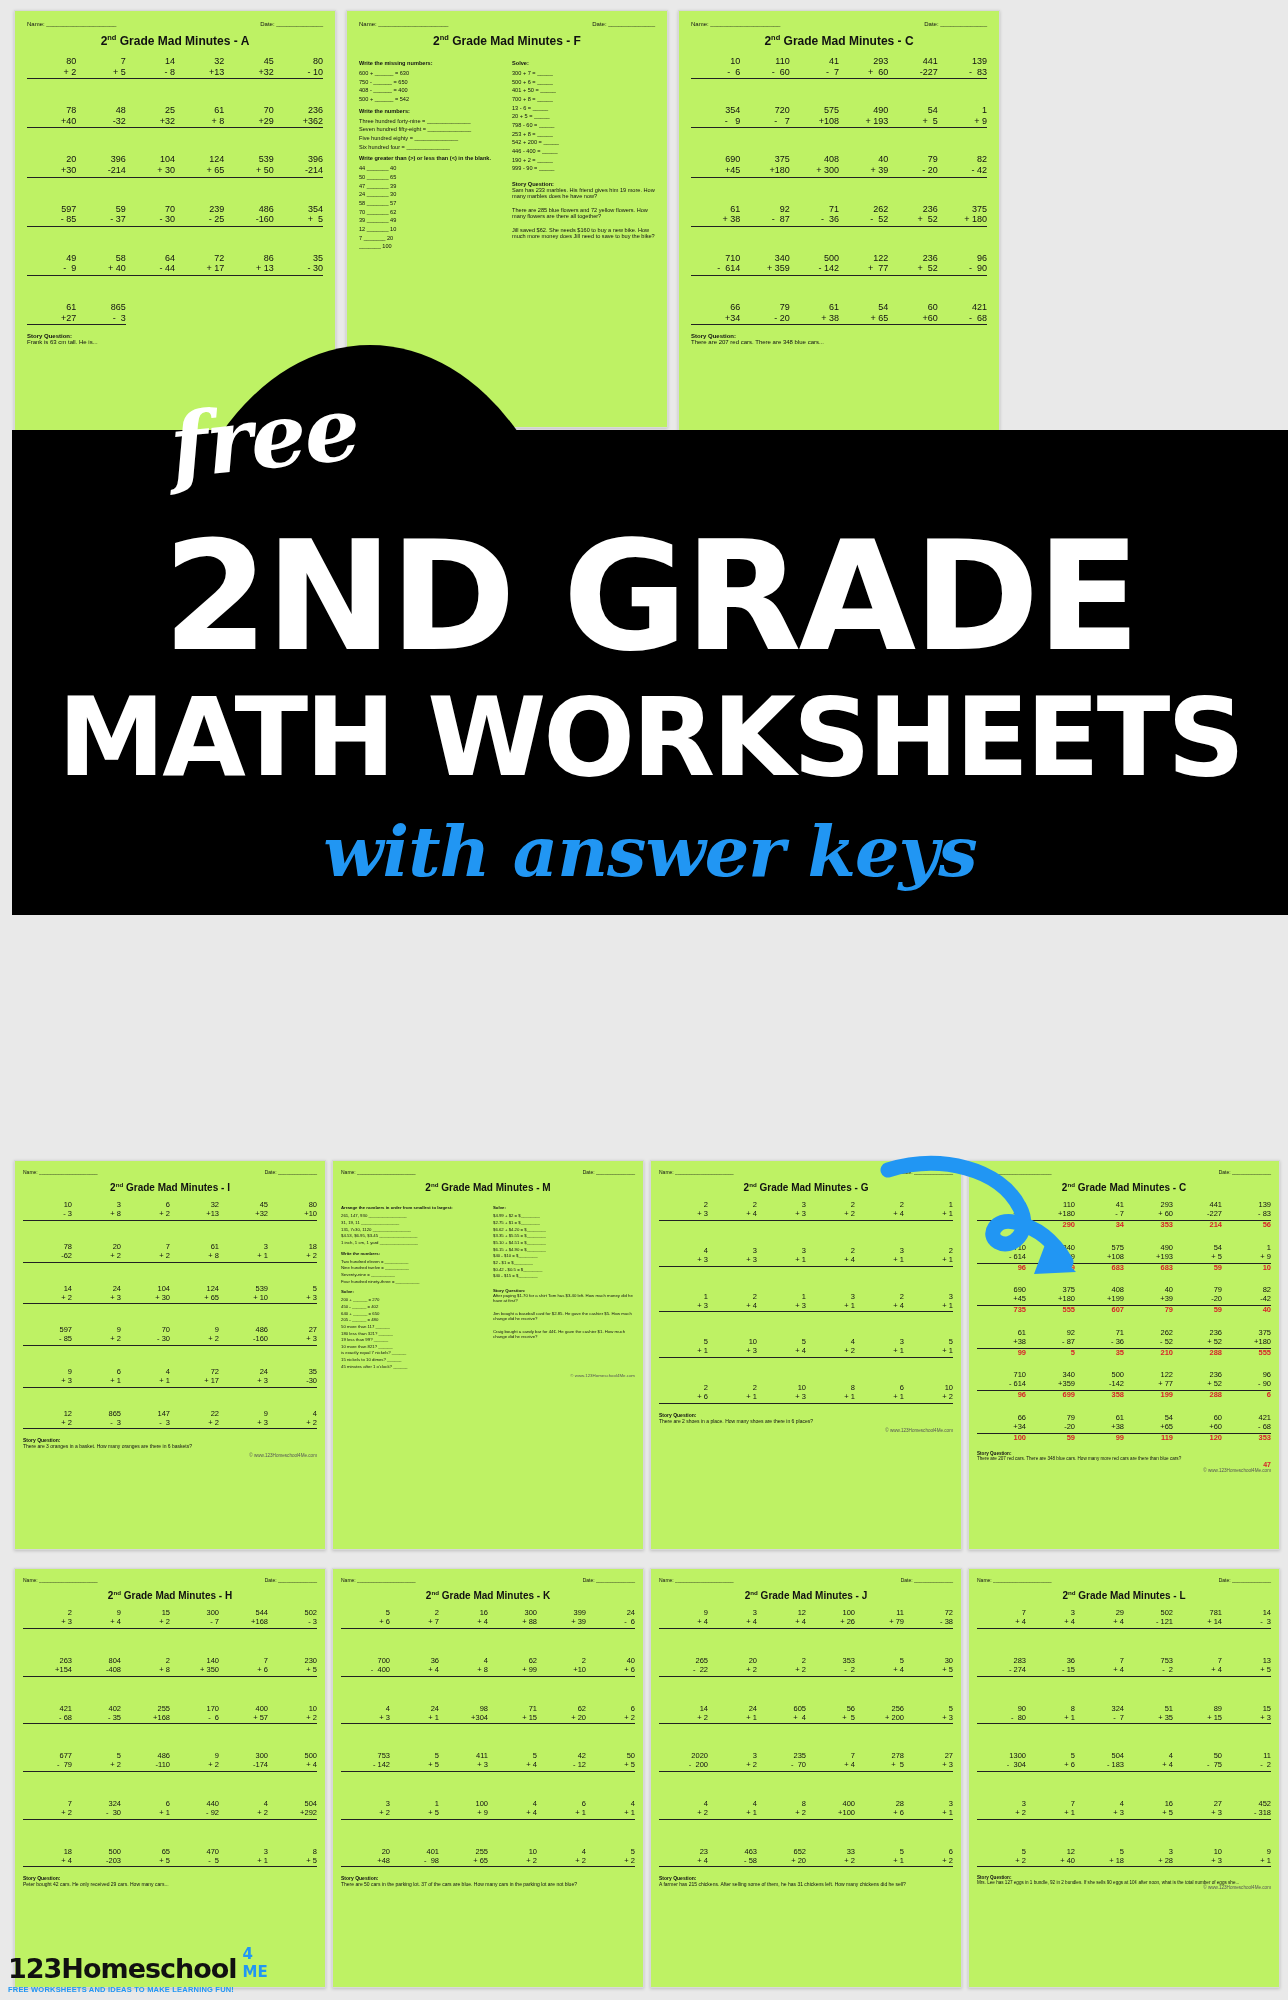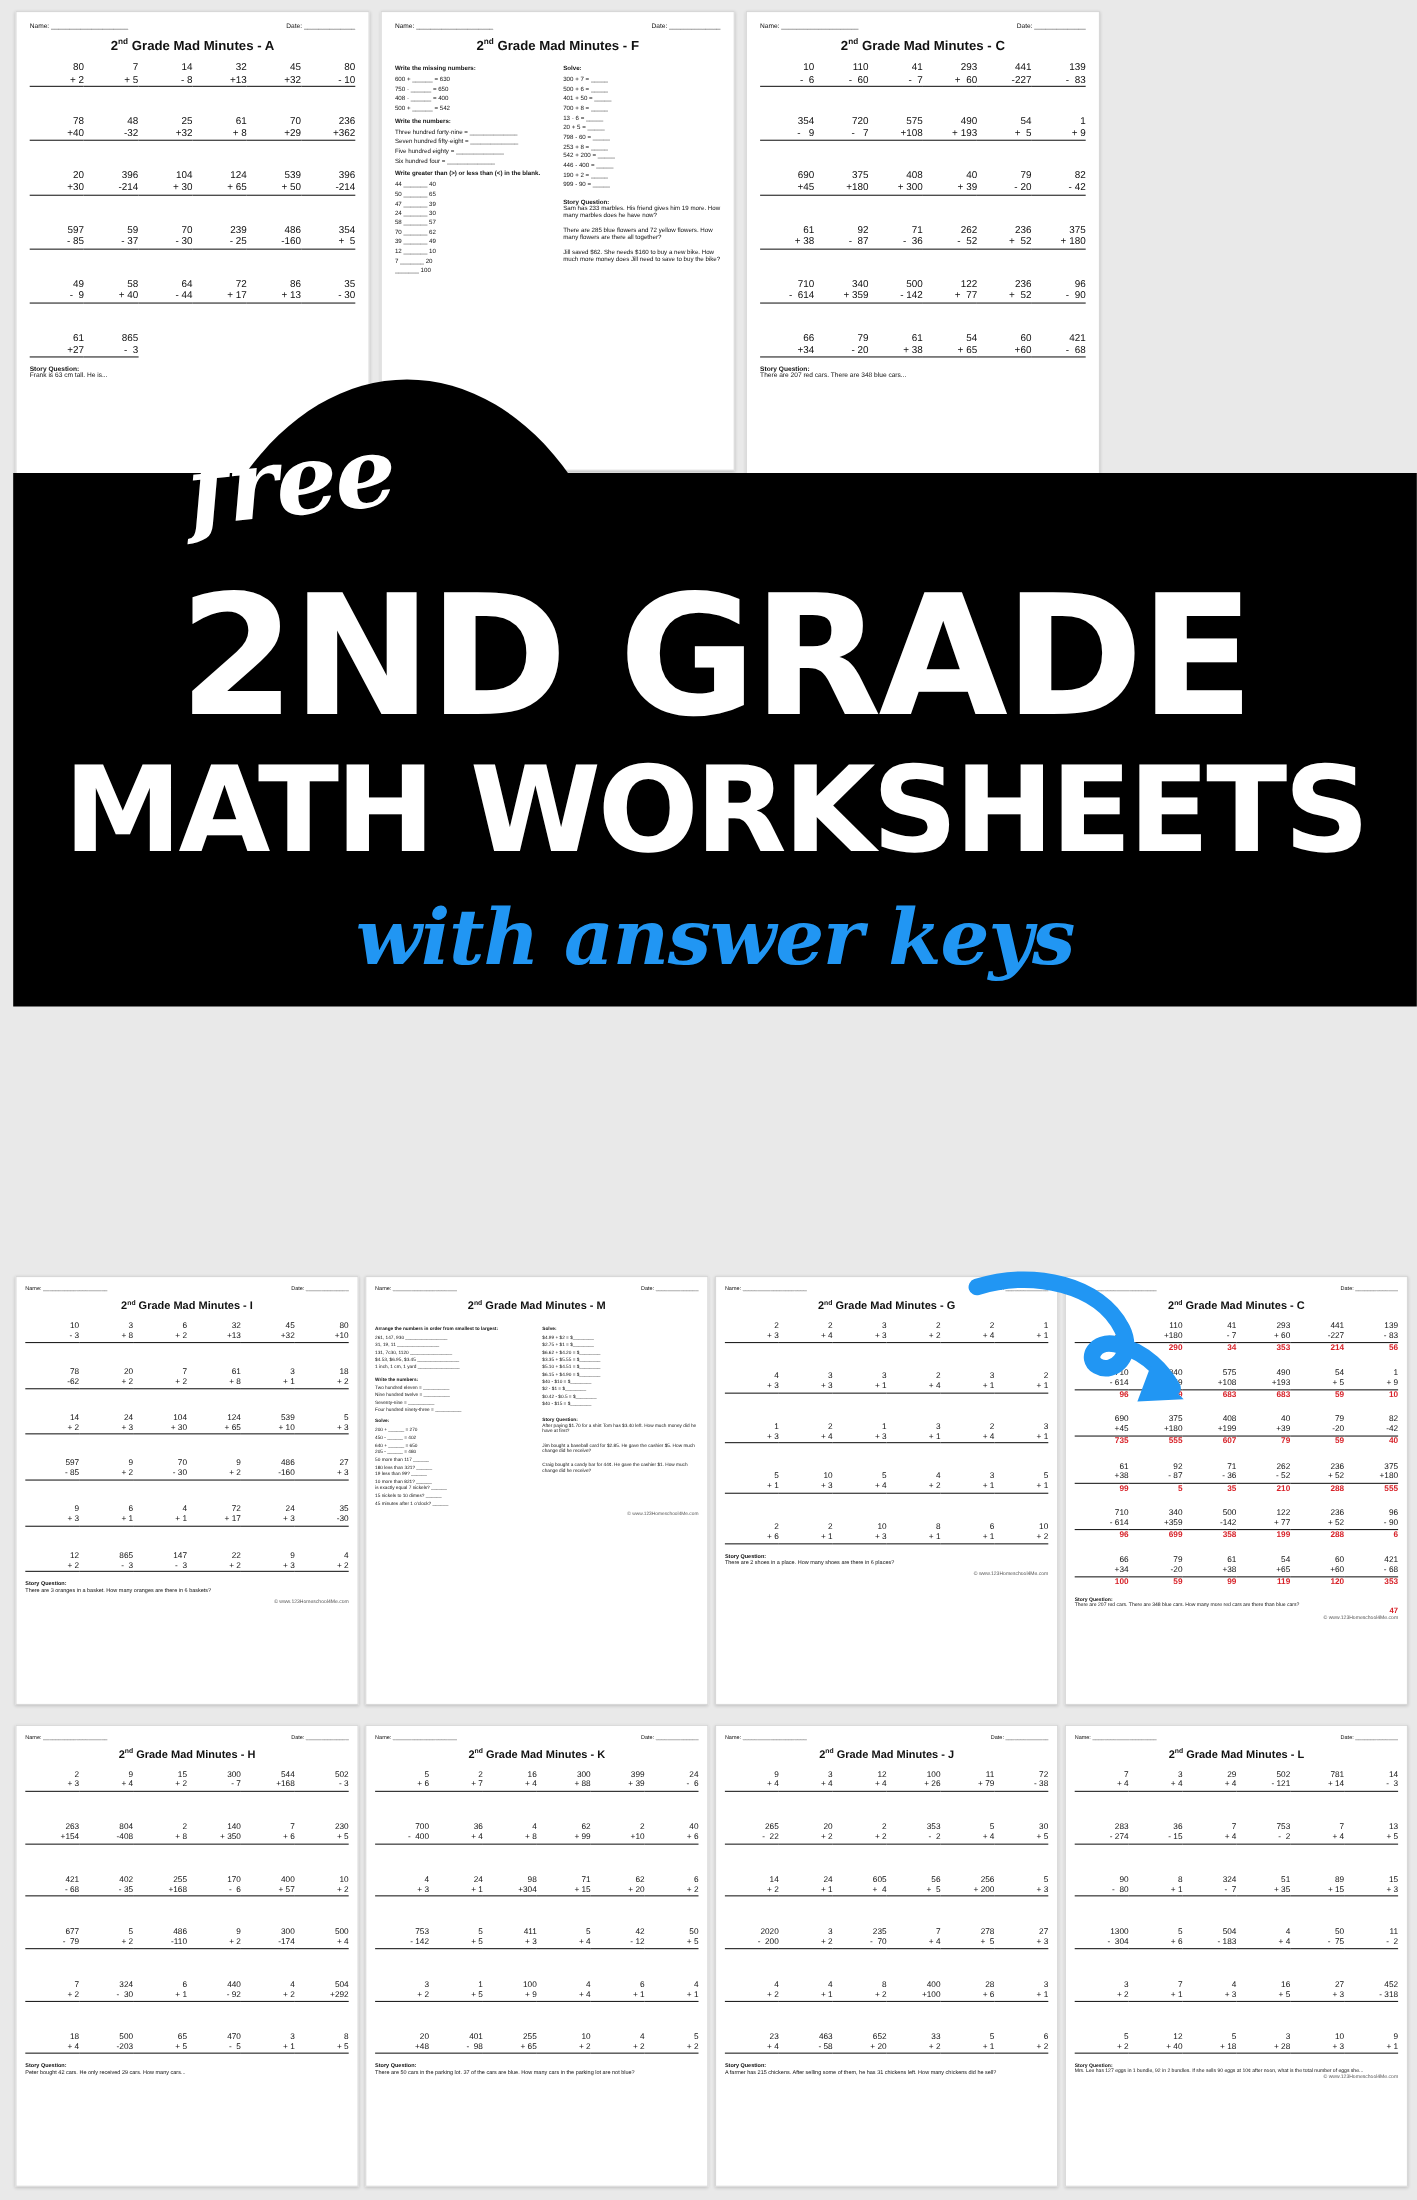--- a/index.html
+++ b/index.html
@@ -9,21 +9,21 @@
     background:#e9e9e9;
     font-family:"Liberation Sans", sans-serif;
     position:relative;
     overflow:hidden;
   }
   .page { position:absolute; inset:0; }
 
   
   .sheet {
     position:absolute;
-    background:#ffffff;
+    background:#bef264;
     border:1px solid #d8d8d8;
     box-shadow:0 1px 3px rgba(0,0,0,0.18);
     overflow:hidden;
   }
   .sheet-inner { padding:10px 12px; height:100%; }
   .ws-head {
     display:flex; justify-content:space-between;
     font-size:7px; color:#111; margin-bottom:6px;
   }
   .ws-title {
@@ -766,14 +766,24 @@
     <div class="word-main2" style="top:245px;">MATH WORKSHEETS</div>
     <div class="word-sub" style="top:380px;font-style:italic;">with answer keys</div>
   </div>
   <div class="word-free" style="left:170px; top:385px; z-index:6;">free</div>
 
   <svg class="arrow" style="left:880px; top:1150px;" width="230" height="130" viewBox="0 0 230 130">
     <path d="M8 20 C 60 4, 120 18, 140 58 C 152 82, 132 100, 118 92 C 106 85, 116 68, 134 72 C 162 78, 178 98, 186 112" stroke="#2196f3" stroke-width="15" fill="none" stroke-linecap="round"></path>
     <path d="M166 92 L196 122 L154 124 Z" fill="#2196f3"></path>
   </svg>
 
+  <div class="logo">
+    <div class="logo-row">
+      <span class="logo-123">123Homeschool</span>
+      <svg class="logo-hills" width="26" height="16" viewBox="0 0 26 16">
+        <path d="M1 15 L8 3 L13 10 L18 4 L25 15 Z" fill="#2196f3"></path>
+      </svg>
+      <span class="logo-4me">4 ME</span>
+    </div>
+    <div class="logo-tag">FREE WORKSHEETS AND IDEAS TO MAKE LEARNING FUN!</div>
+  </div>
 
 </div>
 
 </body></html>

